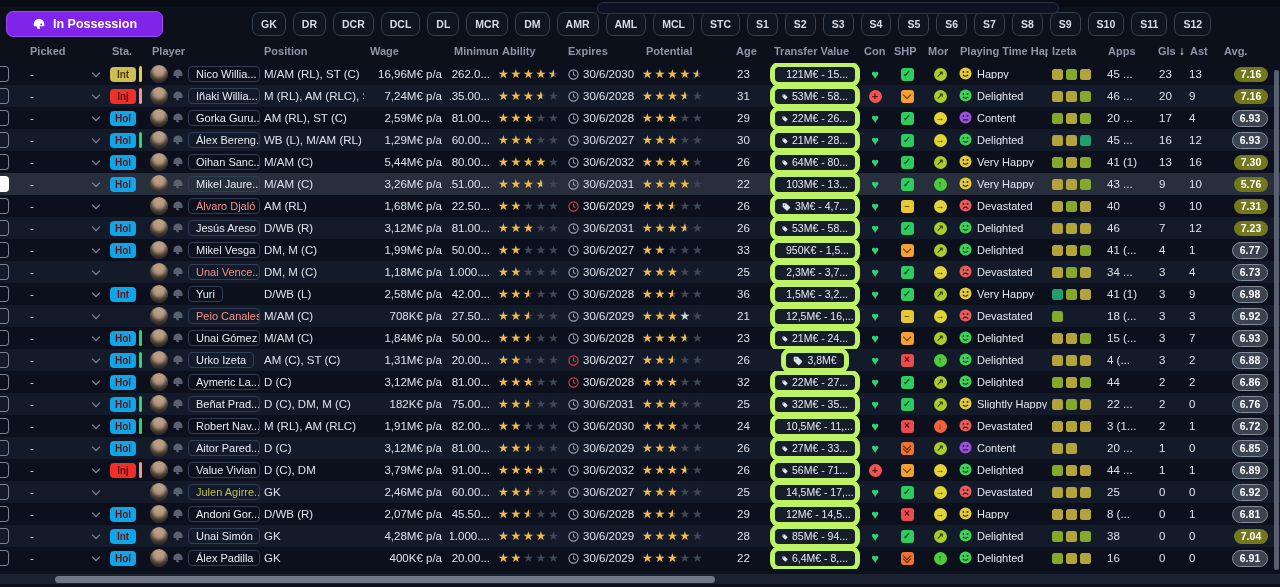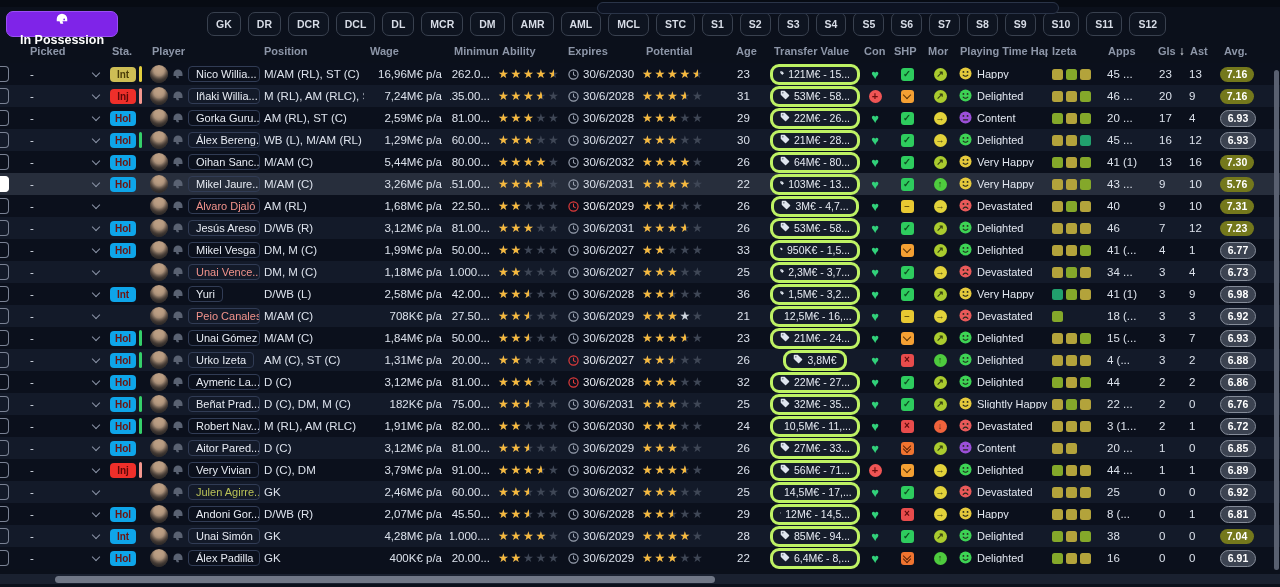--- a/index.html
+++ b/index.html
@@ -2,22 +2,22 @@
 <html><head>
 <meta charset="utf-8">
 <style>
   html,body{margin:0;padding:0;background:#0b101b;width:1280px;height:587px;overflow:hidden;
     font-family:"Liberation Sans",sans-serif;-webkit-font-smoothing:antialiased;}
   .topstrip{height:7px;background:#070b13;position:relative;}
   .topstrip .cropbox{position:absolute;left:597px;top:2px;width:460px;height:10px;
     border:1px solid #2a3448;border-radius:7px;background:#0d1322;}
   
   .tabbar{display:flex;align-items:center;height:27px;margin-top:3px;padding-left:6px;}
-  .tab{display:inline-flex;align-items:center;gap:7px;height:26px;padding:0 13px;border-radius:7px;
-    font-size:12.5px;font-weight:700;color:#fff;cursor:pointer;box-sizing:border-box;flex-direction:column;}
+  .tab{display:inline-flex;align-items:center;gap:7px;height:26px;padding:0 25px;border-radius:7px;
+    font-size:12.5px;font-weight:700;color:#fff;cursor:pointer;box-sizing:border-box;}
   .tab.active{background:#7f24e8;border:1px solid #9a4ff5;}
   .tab.inactive{background:#0d121d;border:1px solid #3b4254;color:#e8ecf4;margin-left:4px;}
   .helm{display:inline-flex;}
   .filters{display:flex;gap:7px;margin-left:89px;align-items:center;}
   .fbtn{border:1px solid #39414f;background:#0e1420;color:#d7dce6;font-size:10.5px;font-weight:700;
     border-radius:7px;padding:0 8px;height:24px;display:inline-flex;align-items:center;cursor:pointer;
     font-family:"Liberation Sans",sans-serif;}
   
   .grid{display:grid;align-items:center;
     grid-template-columns:14px 94px 40px 112px 104px 86px 48px 66px 78px 78px 50px 90px 30px 34px 32px 92px 56px 50px 32px 34px 48px;}
@@ -56,21 +56,21 @@
   .c-wage,.c-min{justify-content:flex-end;padding-right:8px;}
   .c-abil,.c-pot{gap:0;}
   .st{position:relative;display:inline-block;width:12.5px;font-size:12px;line-height:14px;color:#3f4756;text-align:left;}
   .st i{position:absolute;left:0;top:0;overflow:hidden;font-style:normal;color:#f6b93e;}
   .st i.silver{color:#ccd3dd;}
   .c-exp{gap:4px;padding-left:4px;color:#dce2ec;}
   .clk{color:#99a1b0;display:inline-flex;} .clk.red{color:#e23b3b;}
   .exp-red{color:#eceff5;}
   .c-age{padding-left:17px;}
   .c-tv{justify-content:center;}
-  .tvpill{display:inline-flex;align-items:flex-start;gap:4px;padding:1.5px 7px;border:3px solid #bef264;border-radius:9px;
+  .tvpill{display:inline-flex;align-items:flex-end;gap:4px;padding:1.5px 7px;border:5px solid #bef264;border-radius:9px;
     background:#161d2b;color:#e7ebf3;font-size:10.5px;cursor:pointer;max-width:84px;overflow:hidden;white-space:nowrap;}
   .c-con,.c-shp,.c-mor{justify-content:center;}
   .heart{color:#31d17a;font-size:13px;line-height:13px;}
   .redplus{width:13px;height:13px;border-radius:50%;background:#f05555;color:#6b0f0f;font-weight:700;font-size:11px;
     display:inline-flex;align-items:center;justify-content:center;line-height:0;}
   .shpbox{width:13px;height:13px;border-radius:3px;display:inline-flex;align-items:center;justify-content:center;
     font-size:9.5px;font-weight:700;line-height:0;}
   .shpbox.check{background:#2ecc5e;color:#0c4a1e;}
   .shpbox.chev{background:#f5a033;color:#5c3305;}
   .shpbox.dchev{background:#f07430;color:#5c2205;flex-direction:column;}
@@ -80,21 +80,21 @@
   .shpbox.dchev .cv{margin-top:-3px;} .shpbox.dchev .cv:first-child{margin-top:-1px;}
   .morc{width:13px;height:13px;border-radius:50%;display:inline-flex;align-items:center;justify-content:center;
     font-size:9px;font-weight:700;color:rgba(20,25,10,.8);}
   .morc.yg{background:#aacb2e;} .morc.y{background:#e2d23a;} .morc.g{background:#4ecb3e;} .morc.r{background:#f0633c;}
   .c-hap{gap:5px;padding-left:3px;}
   .hap-text{font-size:11px;line-height:10px;white-space:normal;max-height:21px;overflow:hidden;color:#e2e7f0;}
   .c-form{gap:3px;padding-left:4px;}
   .fsq{width:11px;height:11px;border-radius:2.5px;}
   .fsq.o{background:#b3a33b;} .fsq.g{background:#84a82a;} .fsq.t{background:#21a06d;}
   .c-apps{padding-left:3px;} .c-gls{padding-left:5px;} .c-ast{padding-left:3px;}
-  .c-avg{justify-content:flex-start;}
+  .c-avg{justify-content:flex-end;}
   .avgpill{min-width:34px;text-align:center;padding:1.5px 0;border-radius:9px;font-size:10.5px;font-weight:700;color:#fff;}
   .avgpill.olive{background:#74781c;}
   .avgpill.gray{background:#3c4351;border:1px solid #858c99;}
   
   .hscroll{position:absolute;left:0;top:574px;width:1280px;height:10px;background:#1a2130;}
   .hscroll .thumb{position:absolute;left:55px;top:1.5px;width:660px;height:7px;border-radius:4px;background:#707786;}
   .vscroll{position:absolute;left:1274px;top:70px;width:5px;height:500px;border-radius:3px;background:#596070;}
 </style>
 </head>
 <body>
@@ -1790,21 +1790,21 @@
       <span class="badge inj">Inj</span>
       <span class="sbar pink"></span>
     </div>
     <div class="cell c-player">
       <span class="avatar"></span>
       <span class="helm">
         <svg width="12" height="12" viewBox="0 0 16 16">
             <path fill="#5a6272" d="M8 2a6 6 0 0 0-6 6v2.5h3.2l1 3h3.3l-1-3H14V8a6 6 0 0 0-6-6z"></path>
           </svg>
       </span>
-      <span class="pname">Very Vivian</span>
+      <span class="pname">Value Vivian</span>
     </div>
     <div class="cell c-pos">D (C), DM</div>
     <div class="cell c-wage">3,79M€ p/a</div>
     <div class="cell c-min">91.00...</div>
     <div class="cell c-abil">
         <span class="st">★<i style="width: 100%;">★</i></span>
         <span class="st">★<i style="width: 100%;">★</i></span>
         <span class="st">★<i style="width: 100%;">★</i></span>
         <span class="st">★<i style="width: 50%;">★</i></span>
         <span class="st">★<i style="width: 0%;">★</i></span>

